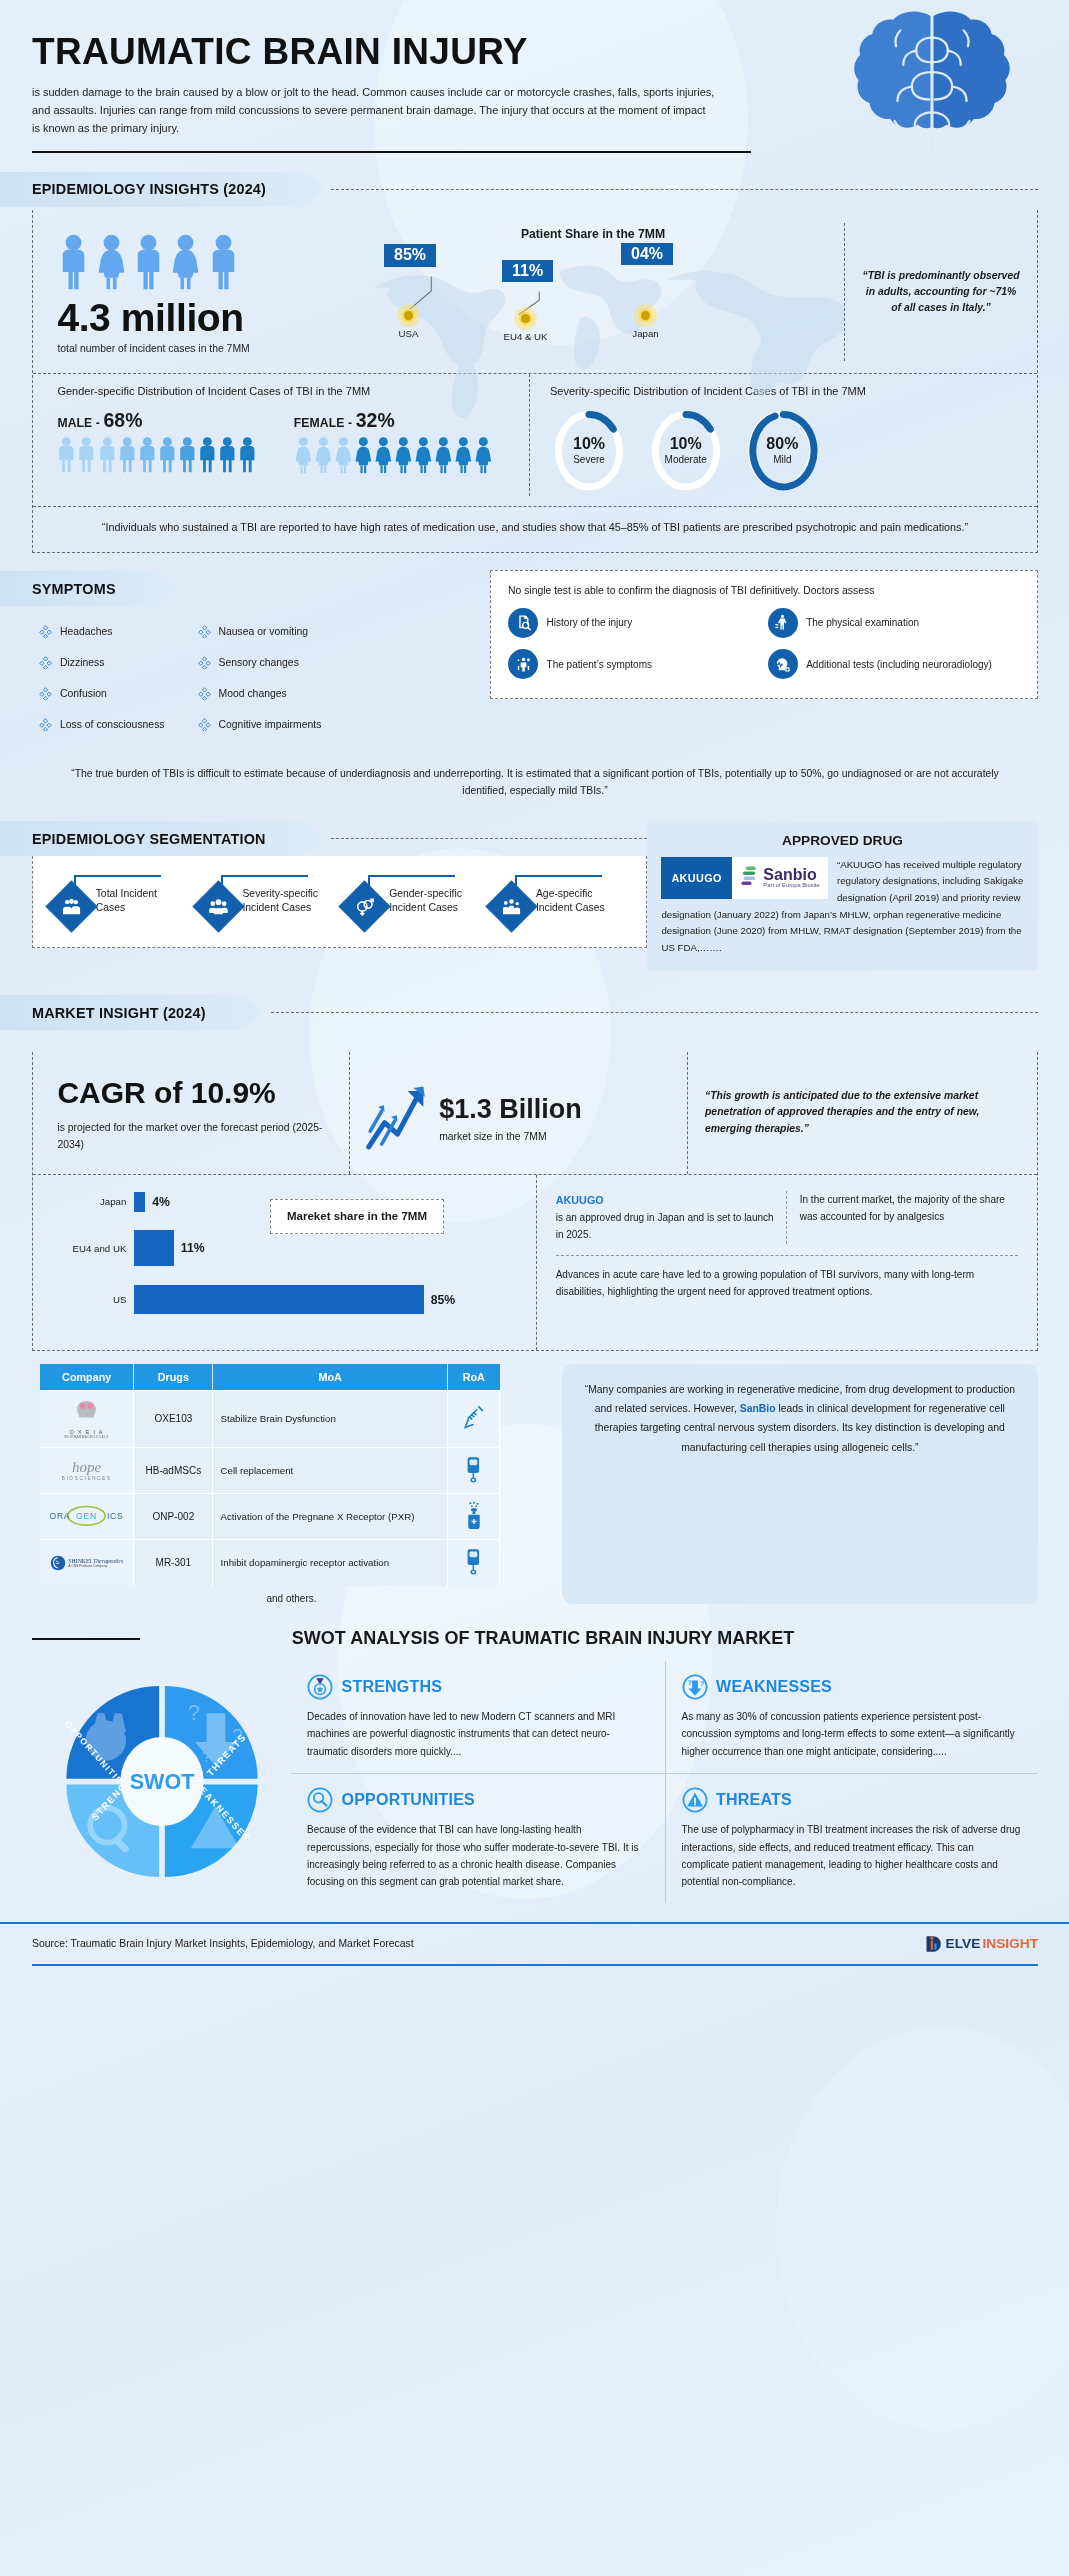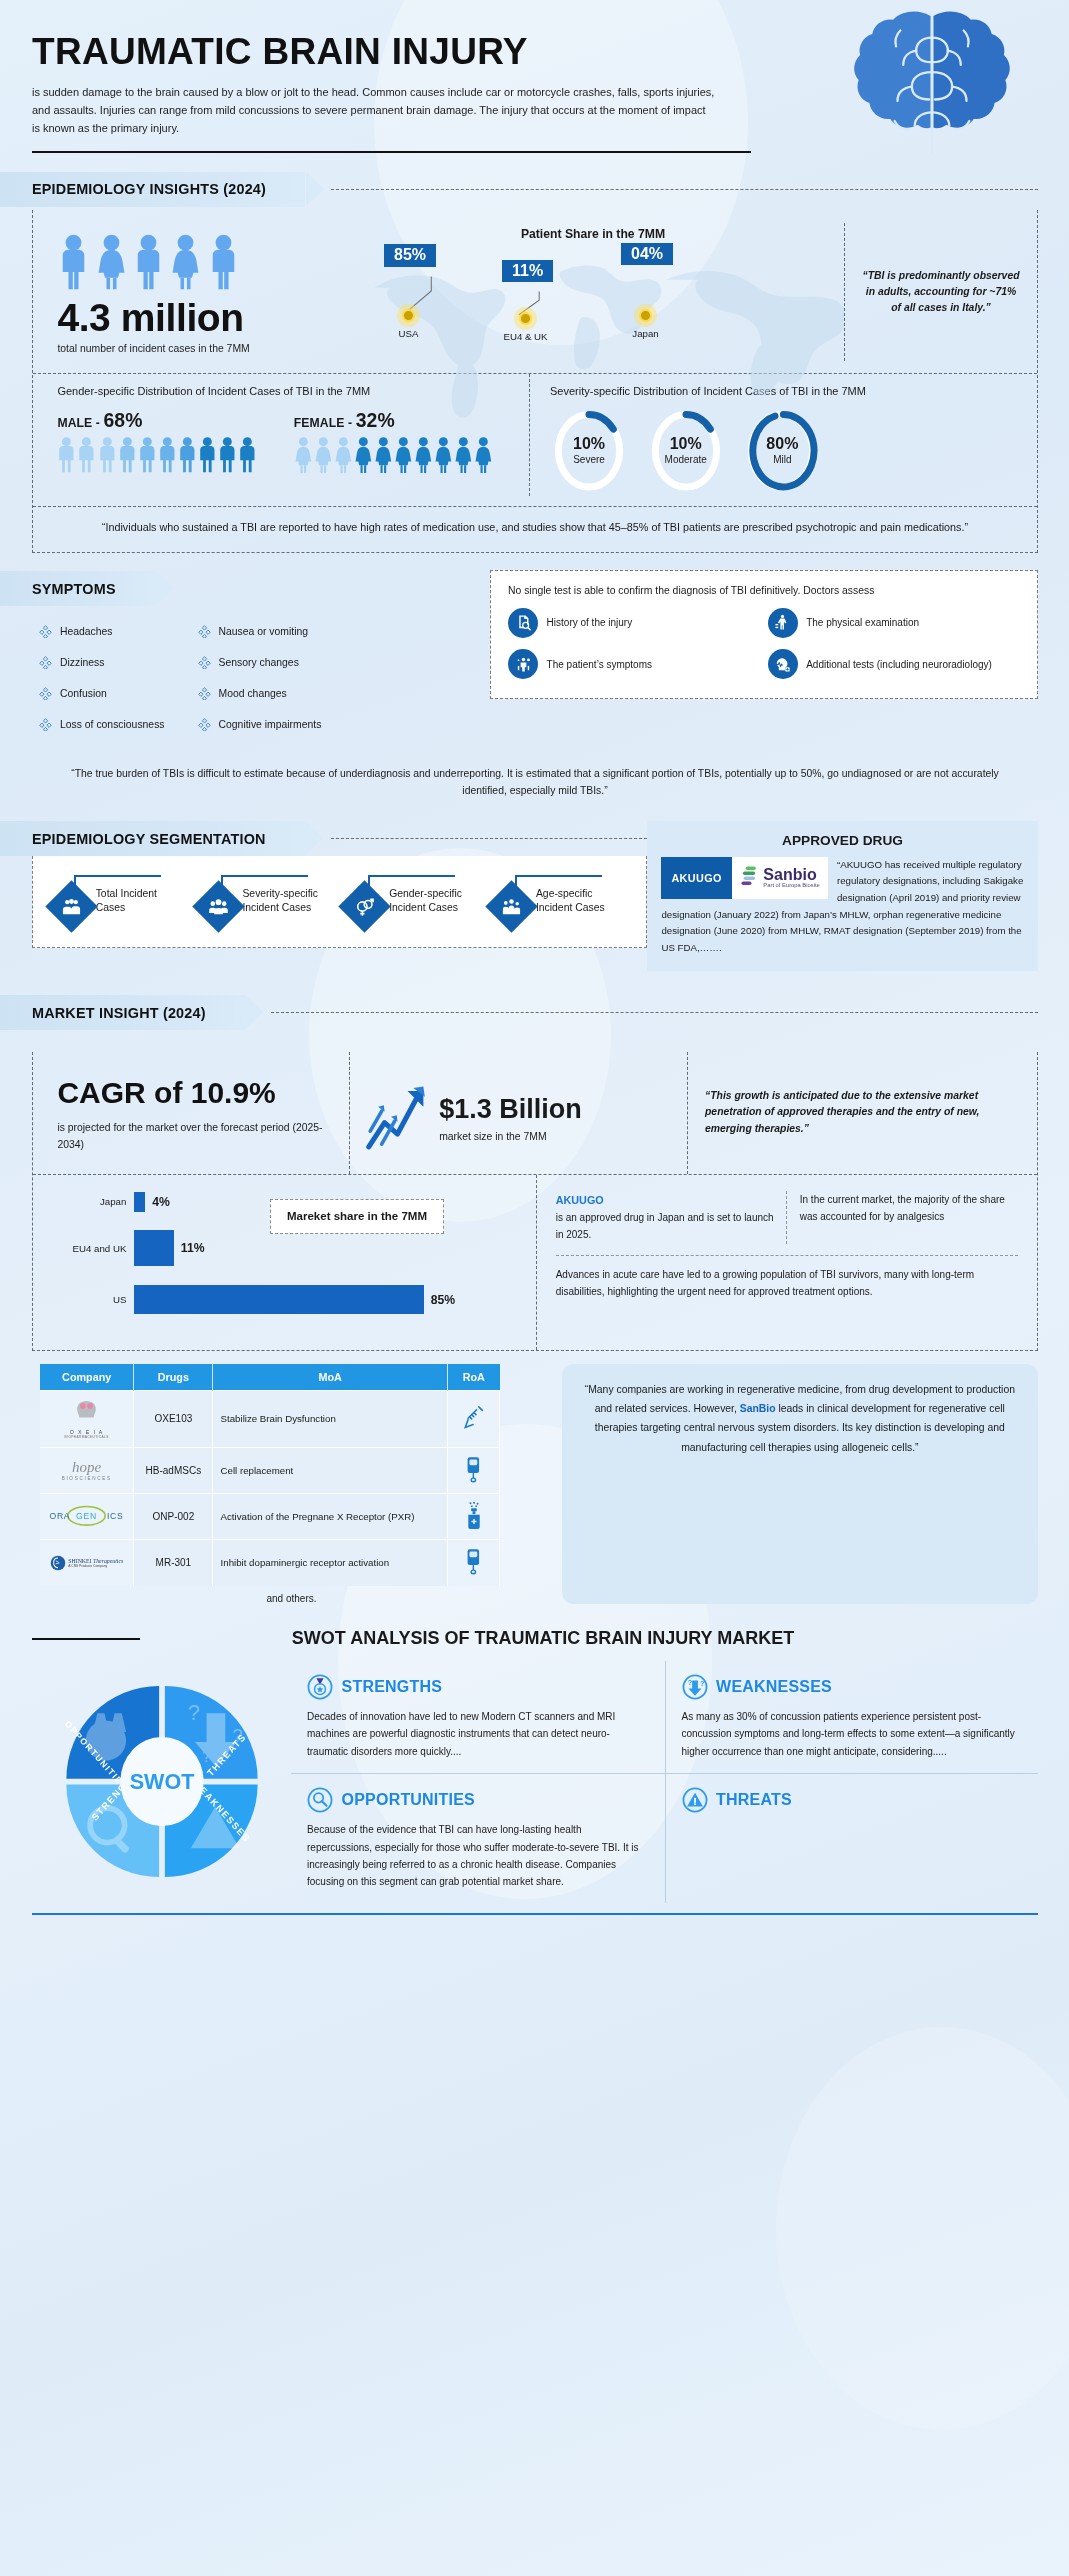--- a/index.html
+++ b/index.html
@@ -944,20 +944,34 @@
       <div class="quad bl bt">
         <h4>
           <svg class="q-ic" viewBox="0 0 36 36">
             <circle cx="18" cy="18" r="16" fill="none" stroke="#2d9bee" stroke-width="2.5"></circle>
             <path d="M18 8l11 19H7z" fill="#2d9bee"></path>
             <rect x="16.8" y="15" width="2.4" height="7" fill="#fff"></rect>
             <circle cx="18" cy="24" r="1.4" fill="#fff"></circle>
           </svg>
           <span>THREATS</span>
         </h4>
-      </div>
-    </div>
-  </div>
-
+        <p>The use of polypharmacy in TBI treatment increases the risk of adverse drug interactions, side effects, and reduced treatment efficacy. This can complicate patient management, leading to higher healthcare costs and potential non-compliance.</p>
+      </div>
+    </div>
+  </div>
+
+  <div class="footer">
+    <div class="src">Source: Traumatic Brain Injury Market Insights, Epidemiology, and Market Forecast</div>
+    <div class="logo">
+      <svg width="18.7" height="20" viewBox="0 0 26 28">
+        <path d="M2 3h8c8 0 12 5 12 11s-4 11-12 11H2z" fill="#1b3a6b"></path>
+        <rect x="8" y="9" width="3" height="13" fill="#e8663b"></rect>
+        <rect x="13" y="13" width="3" height="9" fill="#2d9bee"></rect>
+        <circle cx="9.5" cy="6" r="2" fill="#e8663b"></circle>
+      </svg>
+      <span>ELVE</span>
+        <span class="ins">INSIGHT</span>
+    </div>
+  </div>
   <div class="footer-rule" style="margin:10px 32px 0 32px"></div>
 
 </div>
 
 
 </body></html>

